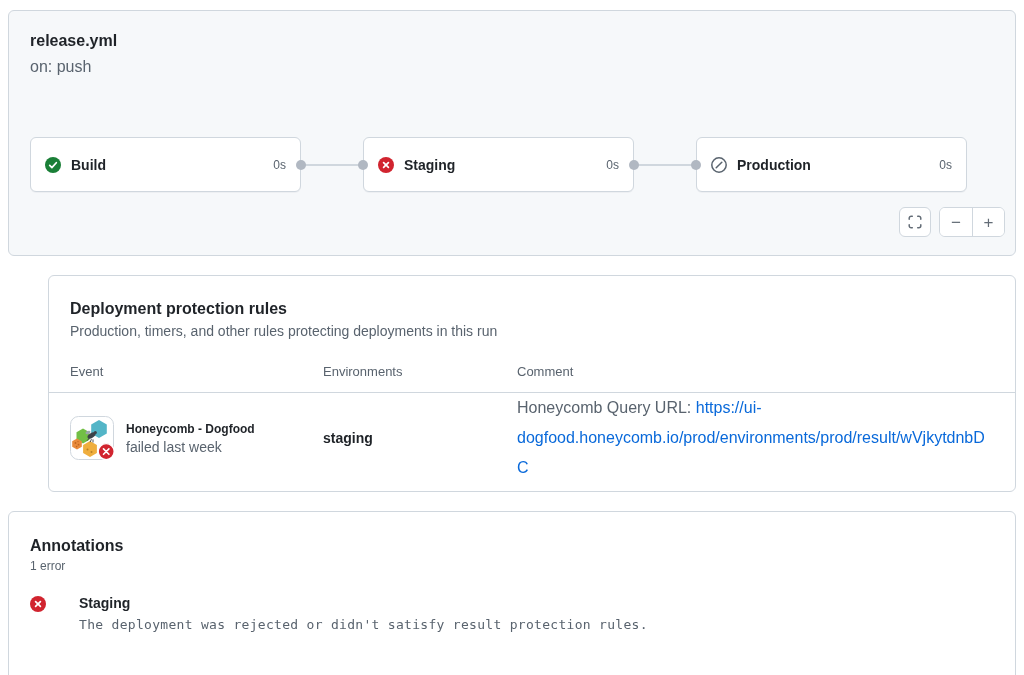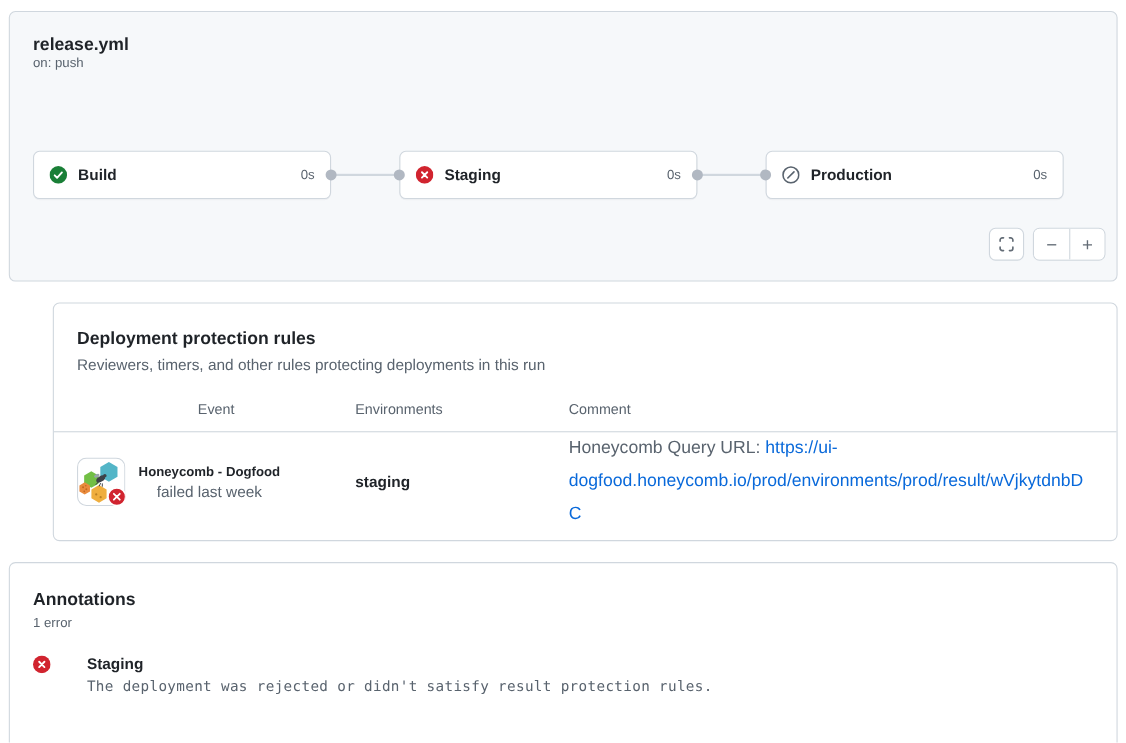--- a/index.html
+++ b/index.html
@@ -16,24 +16,24 @@
   }
   .page{padding:10px 8px;}
 
   
   .graph-panel{
     position:relative;height:246px;background:var(--panel-bg);
     border:1px solid var(--border);border-radius:6px;
   }
   .graph-header{padding:21px 21px 0;}
   .wf-title{font-size:16px;font-weight:700;}
-  .wf-trigger{font-size:12px;color:var(--muted);margin-top:0;}
+  .wf-trigger{font-size:16px;color:var(--muted);margin-top:8px;}
   .graph-row{position:absolute;top:126px;left:21px;width:937px;display:flex;align-items:center;}
   .job-node{
-    flex:0 0 271px;height:44px;background:#fff;border:1px solid var(--border);
+    flex:0 0 271px;height:55px;background:#fff;border:1px solid var(--border);
     border-radius:6px;display:flex;align-items:center;gap:10px;padding:0 14px;
     box-shadow:0 1px 0 rgba(31,35,40,.04);cursor:pointer;
   }
   .job-icon{display:flex;width:16px;height:16px;flex:0 0 16px;}
   .job-label{flex:1;font-size:14px;font-weight:700;}
   .job-duration{font-size:12px;color:var(--muted);}
   .connector{position:relative;flex:1;height:2px;background:var(--line);}
   .connector::before,.connector::after{
     content:"";position:absolute;top:50%;transform:translateY(-50%);
     width:10px;height:10px;border-radius:50%;background:var(--dot);
@@ -58,21 +58,21 @@
   .card-title{margin:0;font-size:16px;font-weight:700;}
   .card-sub{margin:5px 0 0;font-size:14px;color:var(--muted);}
 
   
   .rules-card{height:217px;margin-left:40px;}
   .card-head{padding:24px 21px 0;}
   .thead{
     display:flex;margin-top:25px;padding:0 21px 13px;
     border-bottom:1px solid var(--border);font-size:13px;color:var(--muted);
   }
-  .col-event{width:253px;text-align:center;}
+  .col-event{width:253px;}
   .col-env{width:194px;}
   .col-comment{flex:1;min-width:0;}
   .trow{display:flex;align-items:center;height:90px;padding:0 21px;}
   .cell-event{display:flex;align-items:center;gap:12px;}
   .avatar{width:44px;height:44px;flex:0 0 44px;display:block;}
   .app-name{font-size:12px;font-weight:700;}
   .app-status{font-size:14px;color:var(--muted);margin-top:3px;}
   .env-name{font-size:14px;font-weight:700;}
   .comment{font-size:16px;line-height:30px;color:var(--muted);max-width:518px;overflow-wrap:break-word;}
   .comment a{color:var(--link);text-decoration:none;}
@@ -157,21 +157,21 @@
         <button aria-label="Zoom in">
           <span>+</span>
         </button>
       </div>
     </div>
   </section>
 
   <section class="card rules-card">
     <div class="card-head">
       <h2 class="card-title">Deployment protection rules</h2>
-      <p class="card-sub">Reviewers, timers, and other rules protecting deployments in this run</p>
+      <p class="card-sub">Production, timers, and other rules protecting deployments in this run</p>
     </div>
 
     <div class="thead">
       <div class="col-event">Event</div>
       <div class="col-env">Environments</div>
       <div class="col-comment">Comment</div>
     </div>
 
     <div class="trow">
       <div class="col-event cell-event">

